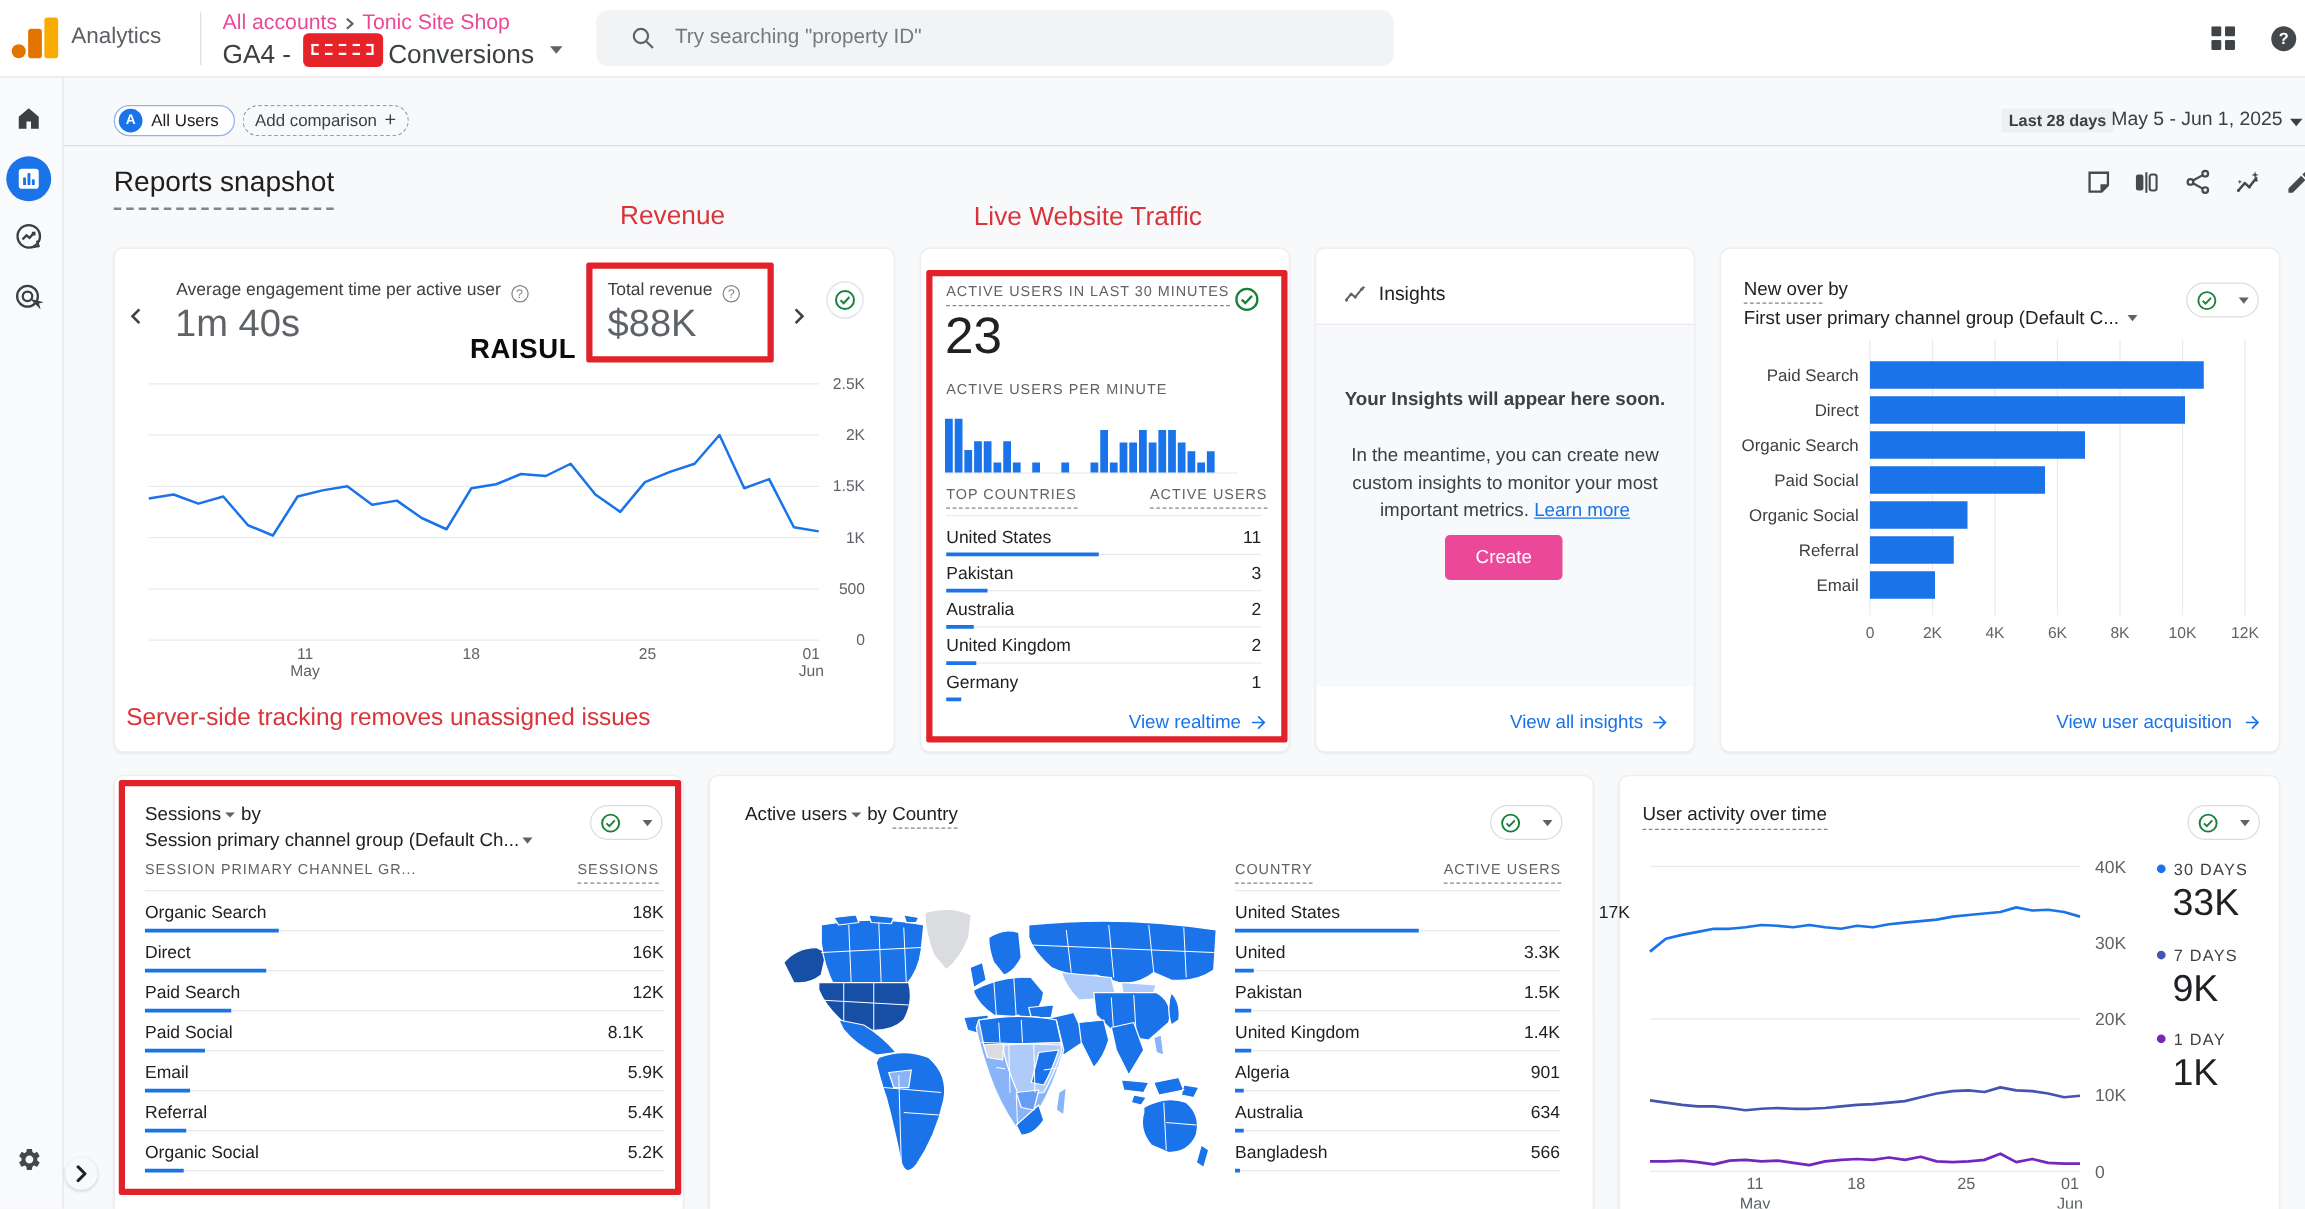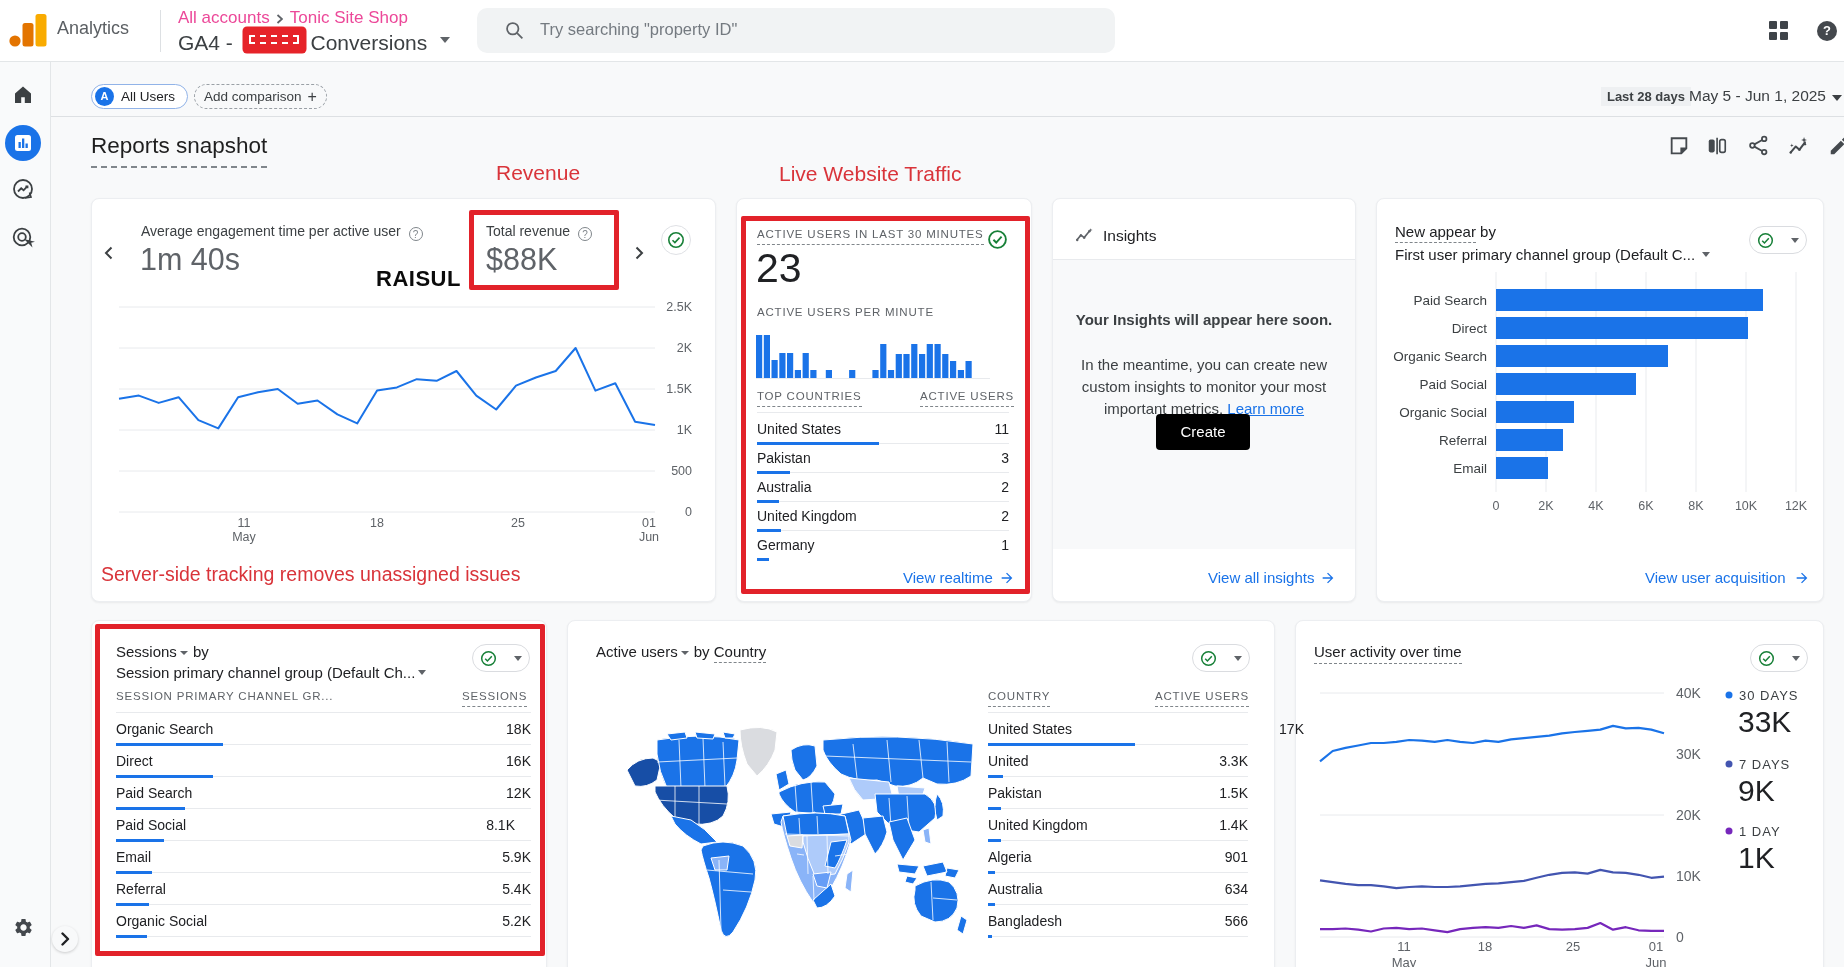--- a/index.html
+++ b/index.html
@@ -246,28 +246,28 @@
     <path d="M2 16l5-6 4 3 6.5-8"></path>
     <path d="M16.5 3.8l1.8-.6.6-1.8.6 1.8 1.8.6-1.8.6-.6 1.8-.6-1.8z" fill="#5f6368" stroke="none"></path>
     <circle cx="2.5" cy="16" r="1.5" fill="#5f6368" stroke="none"></circle>
     <circle cx="7" cy="10.3" r="1.5" fill="#5f6368" stroke="none"></circle>
     <circle cx="11" cy="13" r="1.5" fill="#5f6368" stroke="none"></circle>
     <circle cx="17.3" cy="5.3" r="1.5" fill="#5f6368" stroke="none"></circle>
   </svg>
 <div class="abs" style="left:1103px;top:227px;font-size:15.5px;color:#202124;z-index:2">Insights</div>
 <div class="abs" style="left:1052px;top:311px;width:304px;text-align:center;font-size:15px;font-weight:bold;color:#3c4043;z-index:2">Your Insights will appear here soon.</div>
 <div class="abs" style="left:1052px;top:354px;width:304px;text-align:center;font-size:15px;color:#3c4043;line-height:22px;z-index:2">In the meantime, you can create new<br>custom insights to monitor your most<br>important metrics. <span style="color:#1a73e8;text-decoration:underline">Learn more</span></div>
-<div class="abs" style="left:1156px;top:414px;width:94px;height:36px;background:#000000;border-radius:4px;color:#fff;font-size:15px;font-weight:500;text-align:center;line-height:36px;z-index:2">Create</div>
+<div class="abs" style="left:1156px;top:428px;width:94px;height:36px;background:#ec4899;border-radius:4px;color:#fff;font-size:15px;font-weight:500;text-align:center;line-height:36px;z-index:2">Create</div>
 <div class="viewlink" style="left:1208px;top:569px;z-index:2">View all insights</div>
 <svg class="abs" style="left:1320px;top:570px;z-index:2" width="16" height="16" viewBox="0 0 24 24" fill="#1a73e8">
     <path d="M12 4l-1.41 1.41L16.17 11H4v2h12.17l-5.58 5.59L12 20l8-8z"></path>
   </svg>
 
 <div class="card" style="left:1376px;top:198px;width:448px;height:404px"></div>
-<div class="abs" style="left:1395px;top:223px;font-size:15px;color:#202124;z-index:2"><span class="dashu" style="padding-bottom:2px">New appear</span> by</div>
+<div class="abs" style="left:1395px;top:223px;font-size:15px;color:#202124;z-index:2"><span class="dashu" style="padding-bottom:2px">New over</span> by</div>
 <div class="abs" style="left:1395px;top:246px;font-size:15px;color:#202124;z-index:2">First user primary channel group (Default C...</div>
 <div class="abs" style="left:1702px;top:252px;width:0;height:0;border-left:4.5px solid transparent;border-right:4.5px solid transparent;border-top:5px solid #5f6368;z-index:2"></div>
 <div class="pill" style="left:1749px;top:226px;z-index:2">
   <svg width="17" height="17" viewBox="0 0 18 18" fill="none" stroke="#188038" stroke-width="1.6">
       <circle cx="9" cy="9" r="7.2"></circle>
       <path d="M5.5 9.2l2.4 2.4 4.6-5"></path>
     </svg>
   <span class="caret"></span>
 </div>
 <svg class="abs" style="left:1376px;top:198px" width="448" height="404" viewBox="0 0 448 404">

